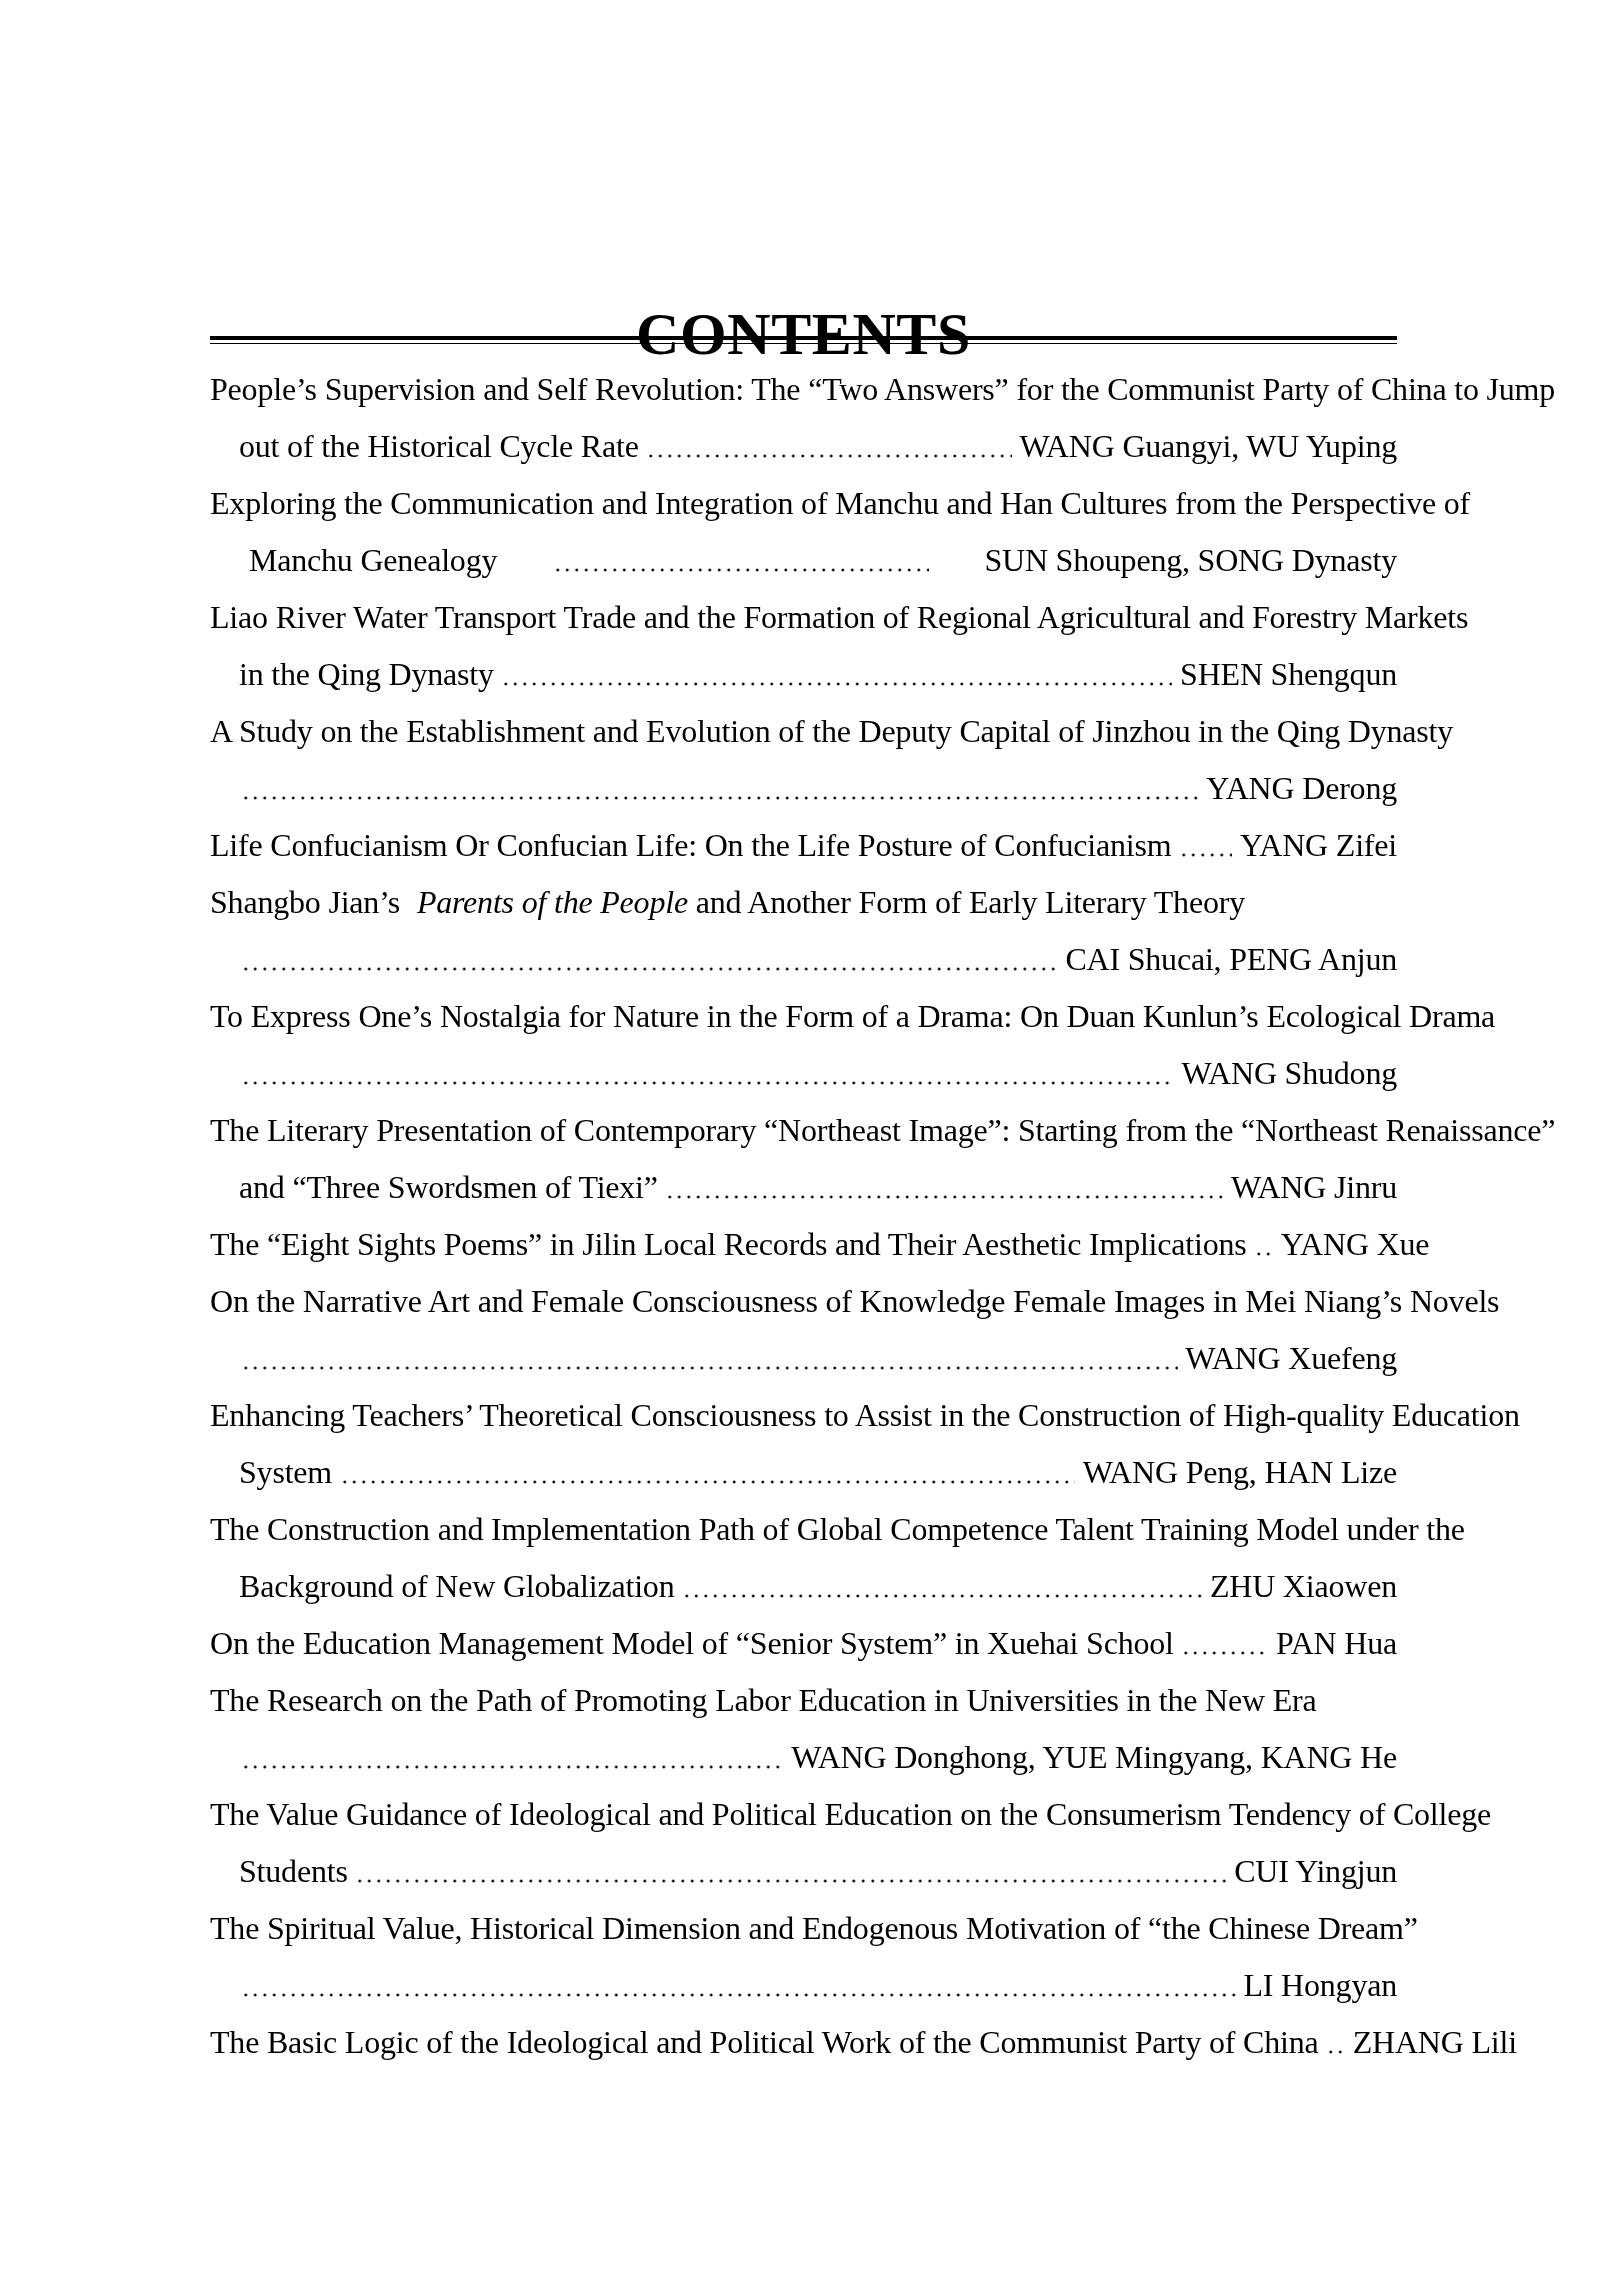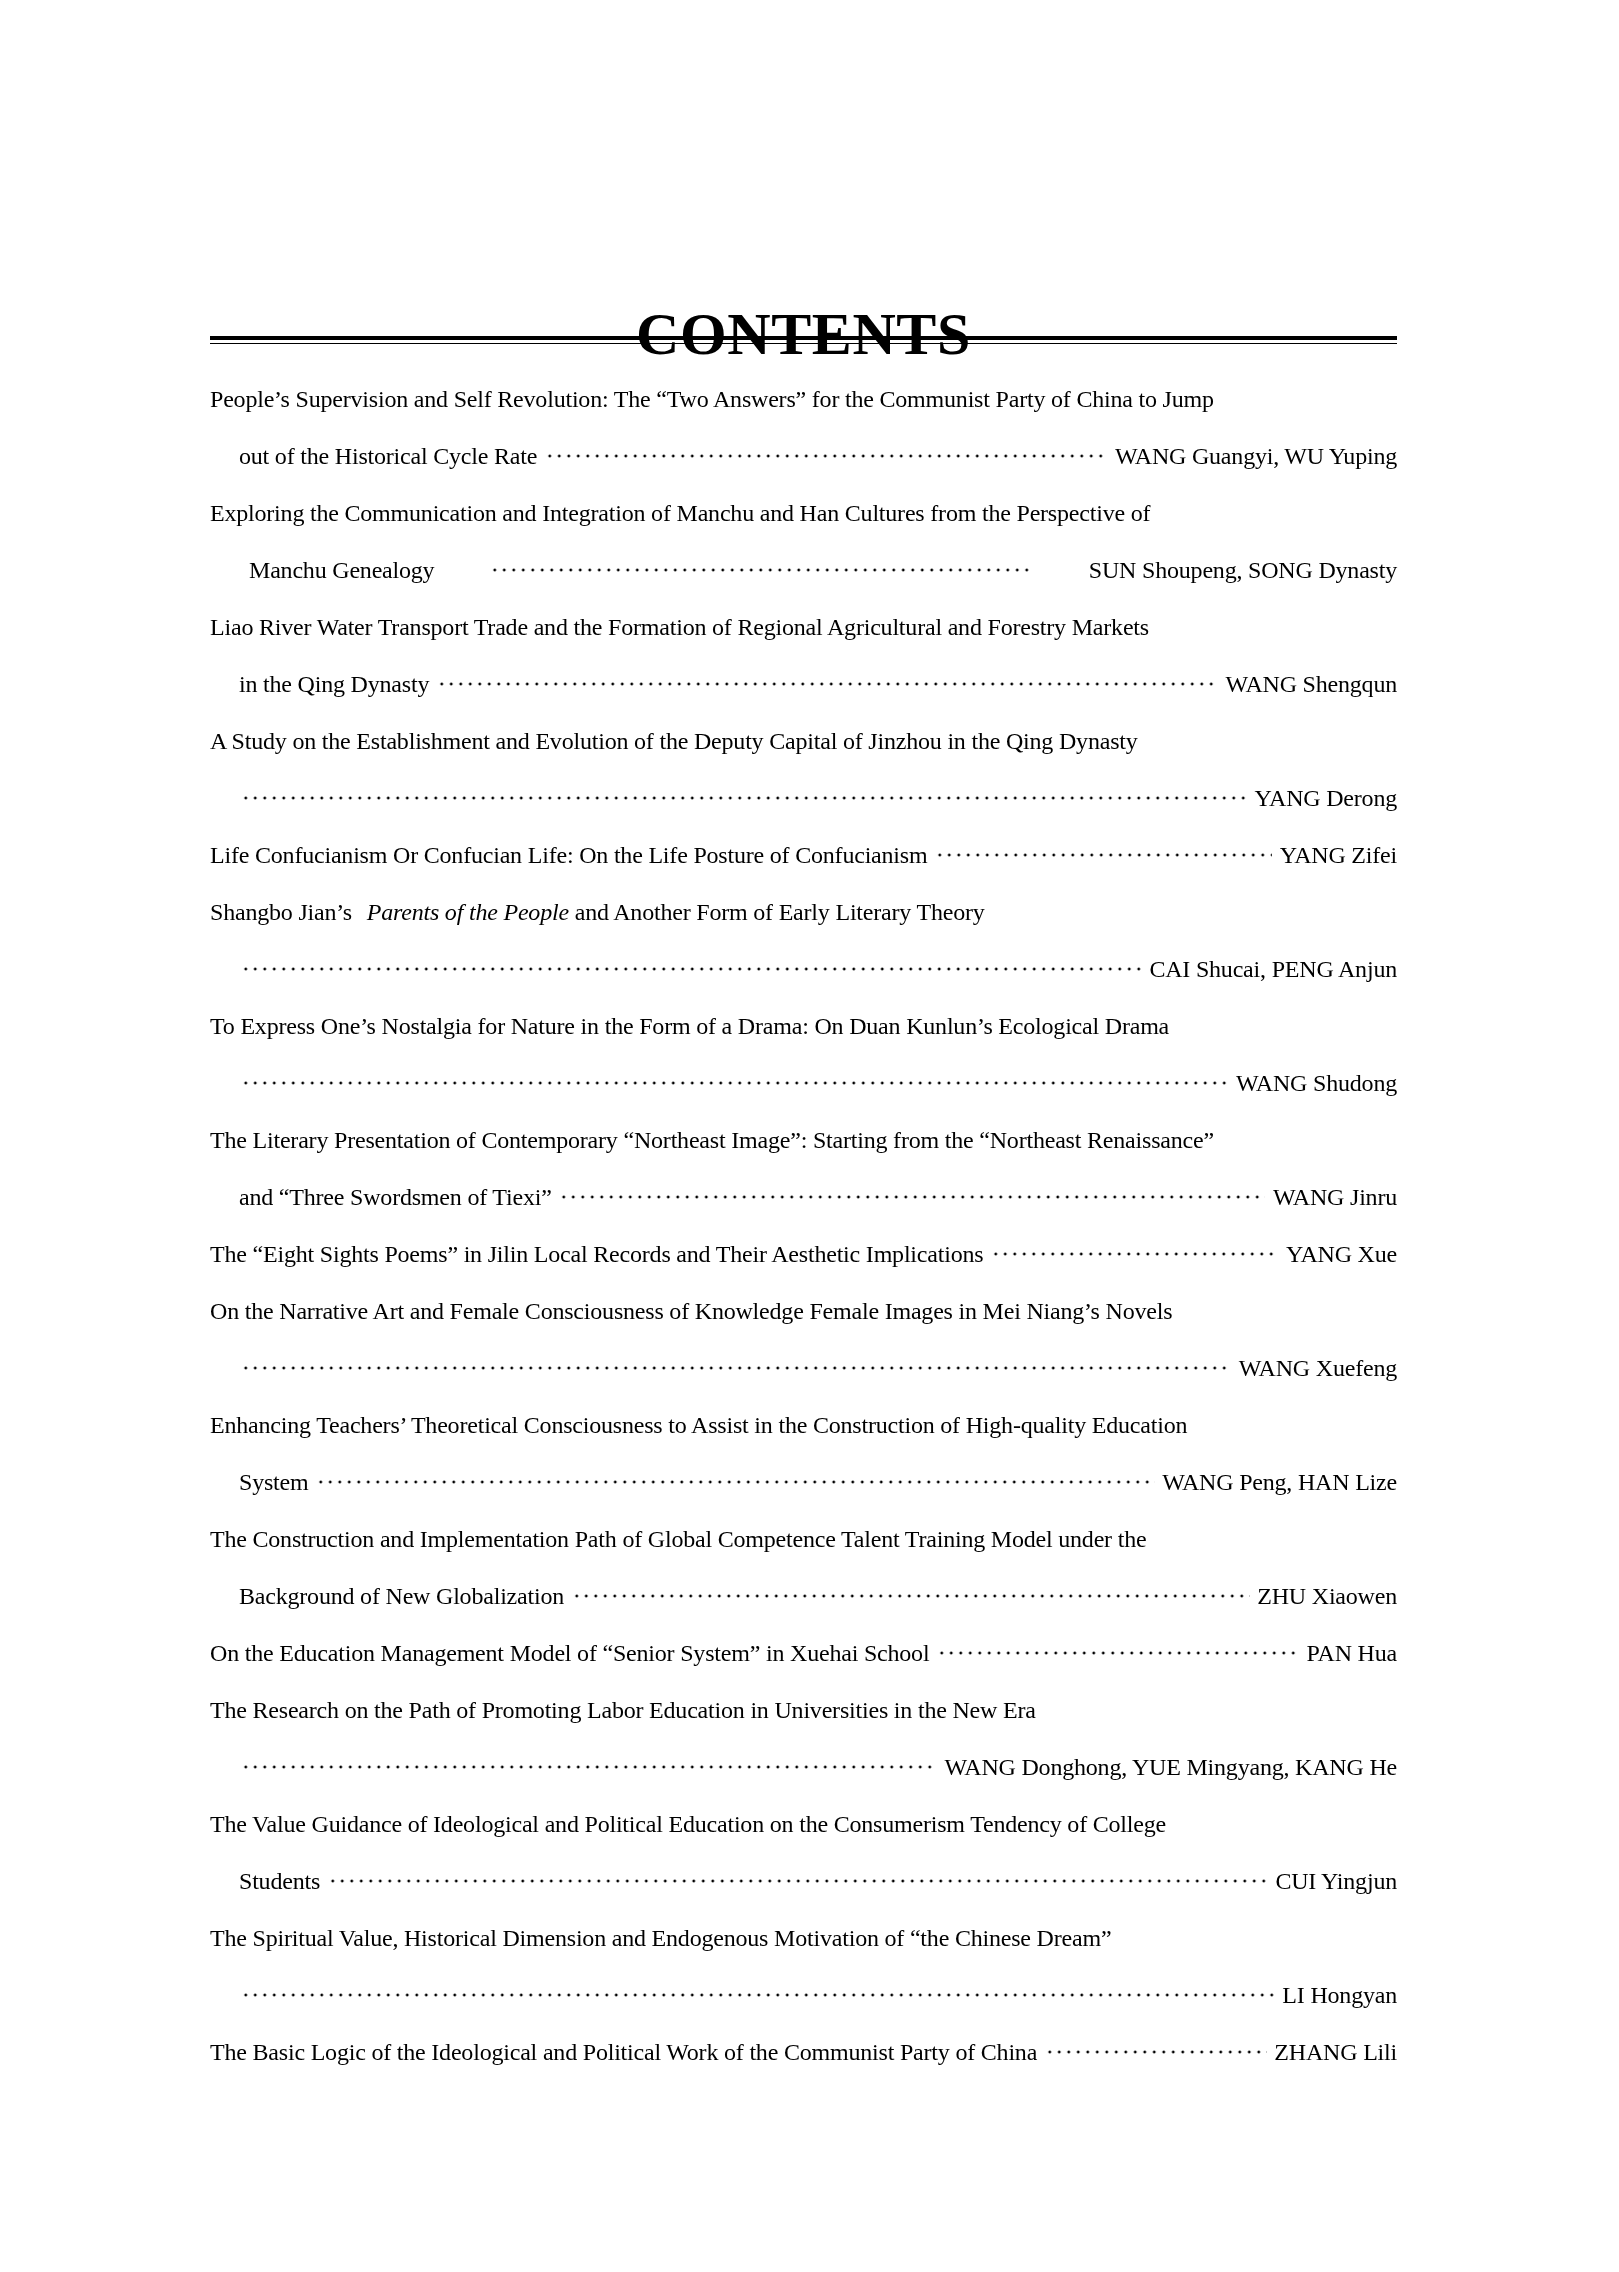--- a/index.html
+++ b/index.html
@@ -35,24 +35,24 @@
     background: transparent;
   }
   #toc-list {
     position: absolute;
     top: 371px;
     left: 210px;
     width: 1187px;
   }
   .toc-line {
     display: flex;
-    align-items: center;
+    align-items: flex-start;
     height: 57px;
     white-space: nowrap;
-    font-size: 24px;
+    font-size: 32px;
     letter-spacing: -0.2px;
   }
   .toc-line.indent-cont   { padding-left: 29px; }
   .toc-line.indent-cont2  { padding-left: 39px; gap: 48px; }
   .toc-line.indent-leader { padding-left: 30.5px; }
   .entry-title-text { flex: 0 0 auto; }
   .entry-title-text .seg-italic { font-style: italic; margin-left: 9px; }
   .dot-leader {
     flex: 1 1 auto;
     align-self: center;
@@ -91,21 +91,21 @@
         <span class="entry-title-text">Manchu Genealogy</span>
         <div class="dot-leader"></div>
         <span class="entry-authors">SUN Shoupeng, SONG Dynasty</span>
       </div>
       <div class="toc-line">
         <span class="entry-title-text">Liao River Water Transport Trade and the Formation of Regional Agricultural and Forestry Markets</span>
       </div>
       <div class="toc-line indent-cont">
         <span class="entry-title-text">in the Qing Dynasty</span>
         <div class="dot-leader"></div>
-        <span class="entry-authors">WANG Shengqun</span>
+        <span class="entry-authors">SHEN Shengqun</span>
       </div>
       <div class="toc-line">
         <span class="entry-title-text">A Study on the Establishment and Evolution of the Deputy Capital of Jinzhou in the Qing Dynasty</span>
       </div>
       <div class="toc-line indent-leader">
         <span class="entry-title-text"></span>
         <div class="dot-leader"></div>
         <span class="entry-authors">YANG Derong</span>
       </div>
       <div class="toc-line">

